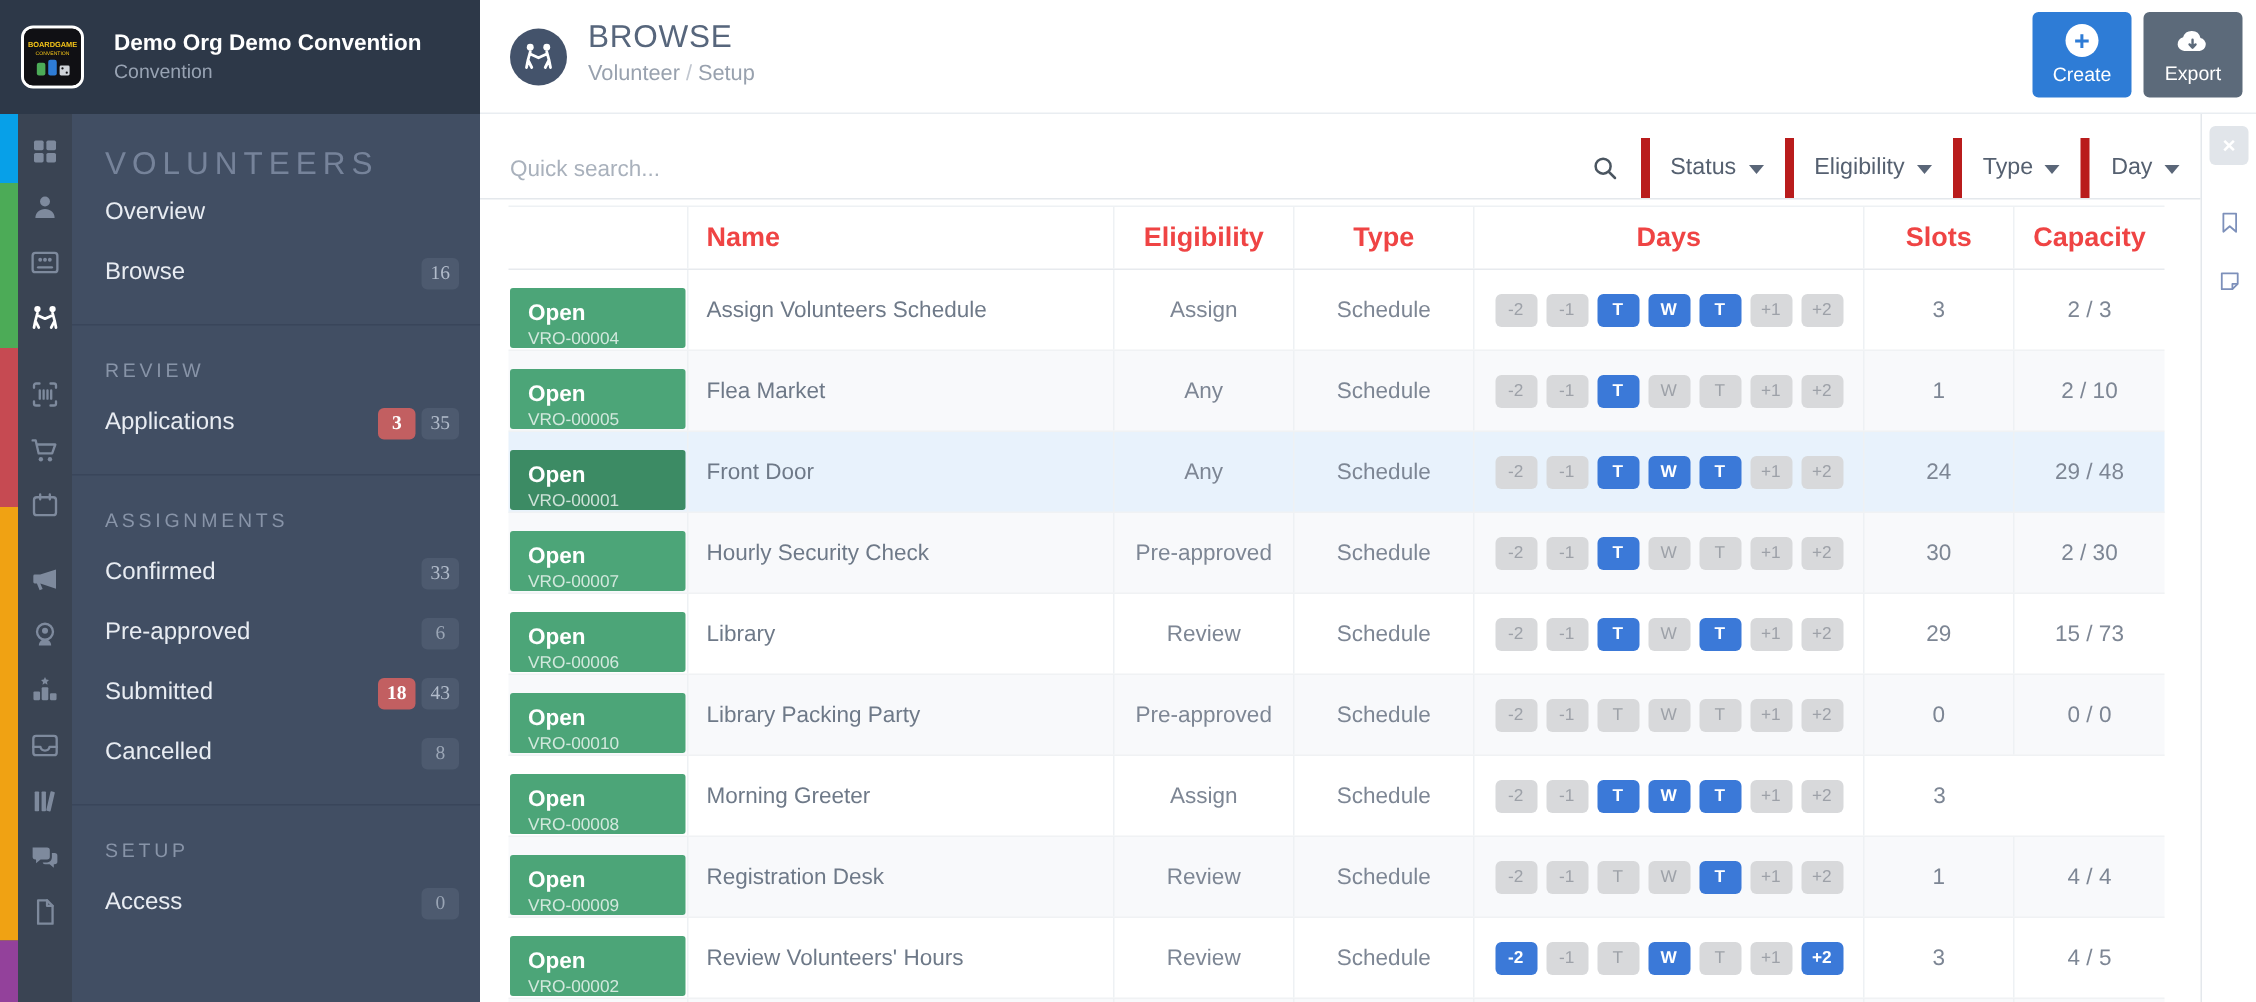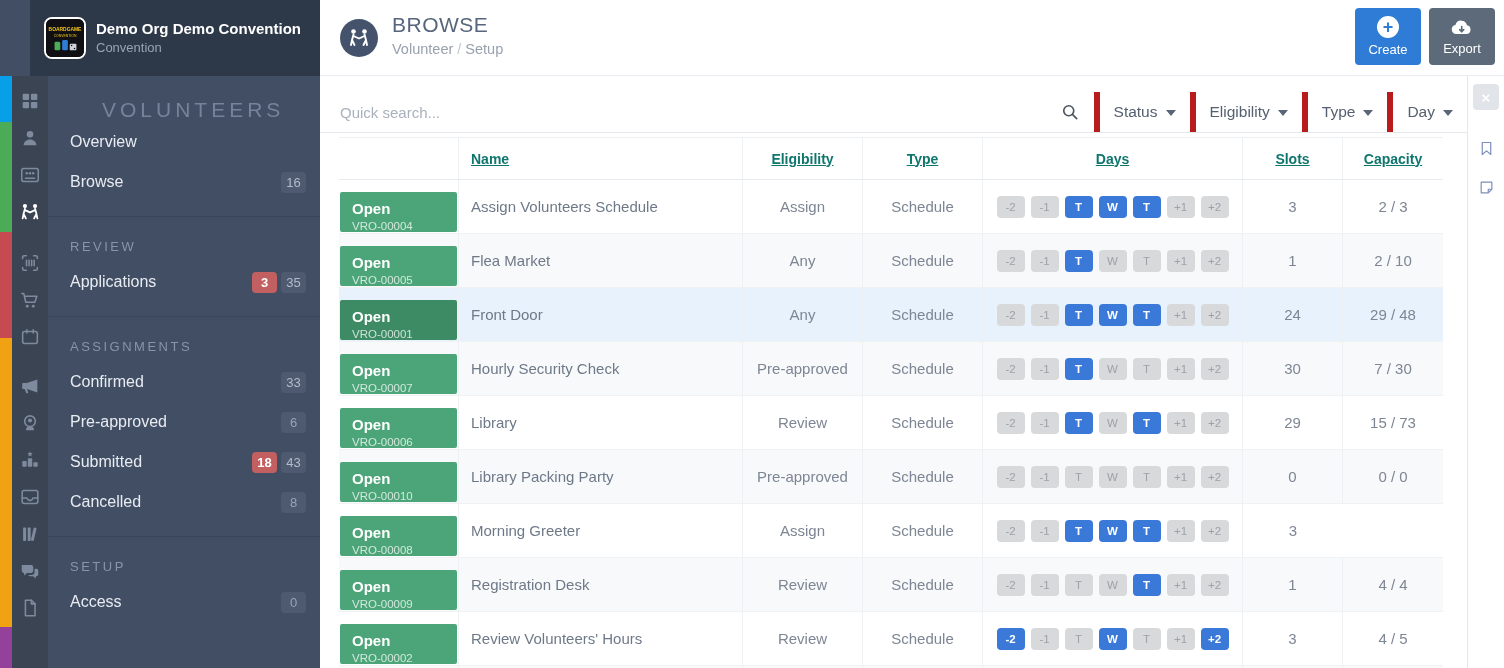--- a/index.html
+++ b/index.html
@@ -1,21 +1,21 @@
 <!DOCTYPE html>
 <html><head>
 <meta charset="utf-8">
 <style>
   * { box-sizing: border-box; margin: 0; padding: 0; }
   body { margin:0; background:#fff; font-family:"Liberation Sans", sans-serif; }
   #app { position:relative; width:1504px; height:668px; overflow:hidden; background:#fff; }
 
   
   .sidebar { position:absolute; left:0; top:0; width:320px; height:668px; background:#414e63; }
-  .org-header { position:relative; z-index:2; height:76px; background:#2d3848; display:flex; align-items:center; padding-left:14px; gap:10px;margin-left:30px; }
+  .org-header { position:relative; z-index:2; height:76px; background:#2d3848; display:flex; align-items:center; padding-left:14px; gap:20px; }
   .logo { width:42px; height:42px; border-radius:8px; border:2px solid #fff; background:#101014; flex:none; overflow:hidden; }
   .org-titles { line-height:1.25; }
   .org-name { color:#fff; font-size:15px; font-weight:700; width:210px; }
   .org-type { color:#98a3b3; font-size:13px; margin-top:2px; }
 
   .sidebar-body { position:absolute; top:76px; left:0; width:320px; height:592px; display:flex; }
   .strip { width:12px; flex:none; display:flex; flex-direction:column; }
   .strip div { width:12px; }
   .seg-blue { height:46px; background:#07a0e8; }
   .seg-green { height:110px; background:#4cab57; }
@@ -27,24 +27,24 @@
   .rail-icon { width:22px; height:22px; margin-bottom:15px; flex:none; }
   .rail-icon svg { width:22px; height:22px; display:block; }
   .rail-icon .st { fill:none; stroke:#7e8a9d; stroke-width:1.7; stroke-linecap:round; stroke-linejoin:round; }
   .rail-icon .fl { fill:#7e8a9d; }
   .rail-icon.active .st { stroke:#ffffff; stroke-width:2; }
   .rail-icon.active .fl { fill:#ffffff; }
   .gap-a { margin-top:14px; }
   .gap-b { margin-top:12px; }
 
   .menu { flex:1; }
-  .menu-heading { padding:22px 0 0 22px; font-size:21px; color:#76839a; letter-spacing:4px; font-weight:400;margin-left:32px; }
+  .menu-heading { padding:22px 0 0 22px; font-size:21px; color:#76839a; letter-spacing:4px; font-weight:400; }
   .menu-item { height:40px; display:flex; align-items:center; padding:0 14px 0 22px; color:#e8ecf2; font-size:16px; cursor:default; }
   .menu-item:first-of-type { margin-top:24px; }
-  .badges { margin-left:auto; display:flex; gap:4px; }
+  .badges { margin-left:auto; display:flex; gap:4px;font-family:Liberation Serif, serif; }
   .badge { min-width:25px; height:21px; border-radius:4px; background:#4d5a6f; color:#b2bccb; font-size:13px; display:flex; align-items:center; justify-content:center; padding:0 5px; }
   .badge.red { background:#c25f61; color:#fff; font-weight:700; }
   .badge.dim { color:#9aa5b5; }
   .section-label { margin-top:14px; padding:22px 0 8px 22px; font-size:13px; letter-spacing:2.5px; color:#8894a8; border-top:1px solid #39455a; }
   .menu-item.active { background:#55ad5c; border-radius:6px; margin:2px 6px 2px 4px; height:38px; color:#fff; padding-left:18px; }
   .menu-item.active .badge { background:#fff; color:#2f3b4e; font-weight:700; }
 
   
   .topbar { position:absolute; left:320px; top:0; width:1184px; height:76px; background:#fff; border-bottom:1px solid #e9edf1; }
   .page-avatar { position:absolute; left:20px; top:19px; width:38px; height:38px; border-radius:50%; background:#44536b; display:flex; align-items:center; justify-content:center; }
@@ -76,21 +76,21 @@
   .right-strip { position:absolute; left:1467px; top:76px; width:37px; height:592px; border-left:1px solid #e4e8ec; display:flex; flex-direction:column; align-items:center; }
   .clear-btn { margin-top:8px; width:26px; height:26px; border-radius:4px; background:#e1e5ea; color:#fff; font-size:15px; font-weight:700; display:flex; align-items:center; justify-content:center; border:none; cursor:pointer; }
   .strip-icon { width:17px; height:19px; margin-top:29px; }
   .strip-icon + .strip-icon { margin-top:20px; }
   .strip-icon path { fill:none; stroke:#7d90ba; stroke-width:1.7; stroke-linejoin:round; }
 
   
   .table { position:absolute; left:339px; top:137px; width:1104px; border-top:1px solid #eef1f4; }
   .thead, .trow { display:grid; grid-template-columns:120px 284px 120px 120px 260px 100px 100px; }
   .thead { height:42px; border-bottom:1px solid #e7eaee; background:#fff; }
-  .hcell { display:flex; align-items:center; justify-content:center; font-size:14px; font-weight:700; color:#0f766e; border-right:1px solid #eef1f4;text-decoration:underline; }
+  .hcell { display:flex; align-items:center; justify-content:center; font-size:18px; font-weight:700; color:#ef4444; border-right:1px solid #eef1f4; }
   .hcell:last-child { border-right:none; }
   .hcell.left { justify-content:flex-start; padding-left:12px; }
   .trow { height:54px; border-bottom:1px solid #f0f2f4; background:#fff; }
   .trow:nth-child(even) { background:#f8f9fb; }
   .trow.selected { background:#e8f2fc; }
   .cell { display:flex; align-items:center; justify-content:center; font-size:15px; color:#7d8694; border-right:1px solid #eef1f4; overflow:hidden; }
   .cell:last-child { border-right:none; }
   .cell.name { justify-content:flex-start; padding-left:12px; color:#6e7988; }
   .status-cell { padding:0; align-items:flex-end; }
   .status-badge { flex:1; margin:1px; border-radius:2px; background:#4ca578; padding:8px 0 0 12px; }
@@ -454,21 +454,21 @@
               <span class="chip">-2</span>
               <span class="chip">-1</span>
               <span class="chip on">T</span>
               <span class="chip">W</span>
               <span class="chip">T</span>
               <span class="chip">+1</span>
               <span class="chip">+2</span>
             </span>
           </div>
       <div class="cell">30</div>
-      <div class="cell">7 / 30</div>
+      <div class="cell">2 / 30</div>
     </div>
 
     <div class="trow">
       <div class="cell status-cell">
         <div class="status-badge">
           <span class="status-label">Open</span>
           <span class="status-id">VRO-00006</span>
         </div>
       </div>
       <div class="cell name">Library</div>

